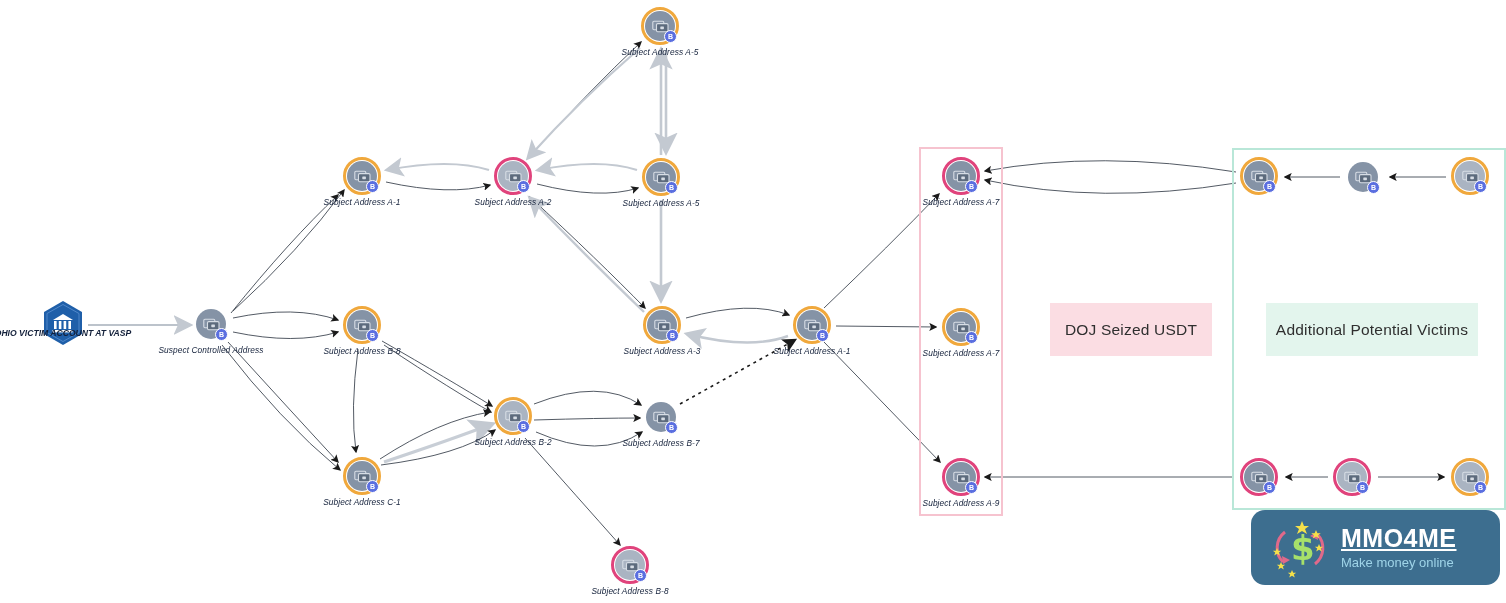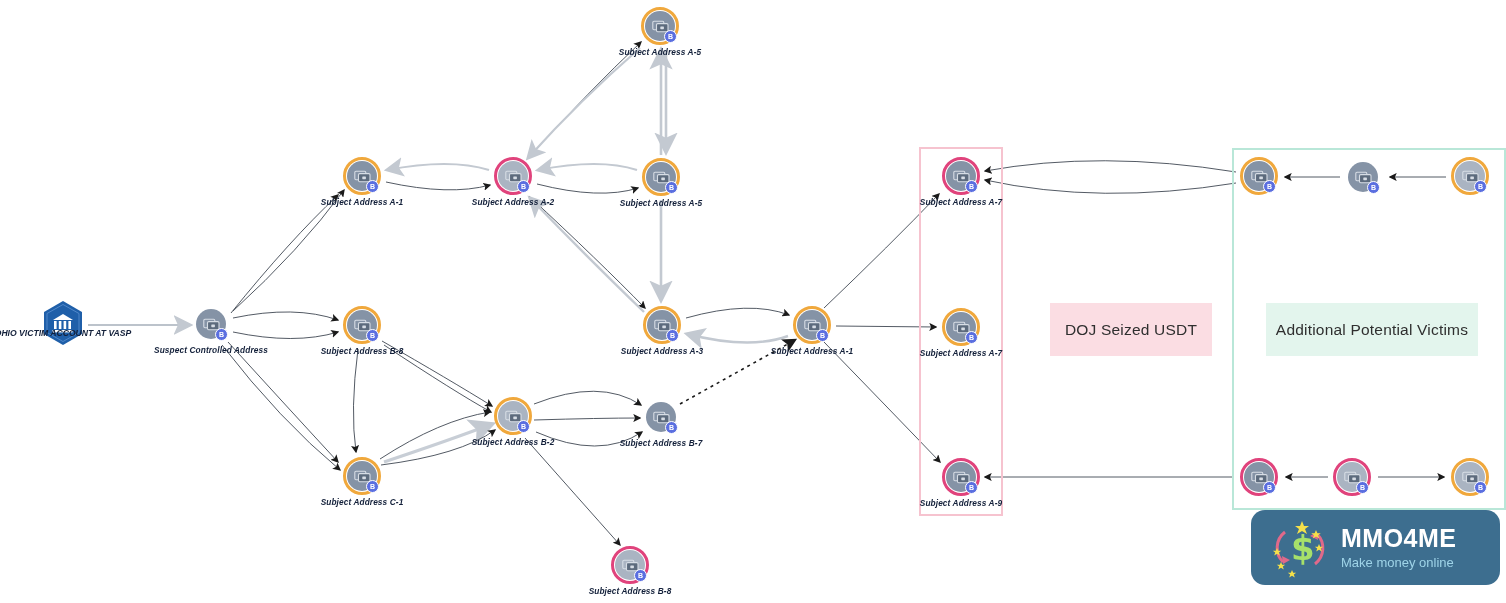--- a/index.html
+++ b/index.html
@@ -26,33 +26,33 @@
   .ring.pink{border:3px solid #e0437c;}
   .ring.none{border:3px solid transparent;}
   .core{width:30px;height:30px;border-radius:50%;background:#8593a6;
         display:flex;align-items:center;justify-content:center;}
   .core.light{background:#aab4c2;}
   .wallet{width:17px;height:13px;}
   .badge{position:absolute;right:-1px;bottom:-1px;width:11px;height:11px;border-radius:50%;
     background:#5b6fe0;border:1px solid #ffffff;display:flex;align-items:center;
     justify-content:center;color:#fff;font-size:7px;font-weight:bold;line-height:1;}
   .nlabel{position:absolute;left:50%;transform:translateX(-50%);top:40px;white-space:nowrap;
-    font-size:8.3px;font-weight:bold;font-style:italic;color:#13203a;letter-spacing:.1px;}
+    font-size:8.3px;font-weight:normal;font-style:italic;color:#13203a;letter-spacing:.1px;}
 
   
   .bank{position:absolute;transform:translate(-50%,-50%);}
   .hex{width:42px;height:46px;}
   .bank-label{position:absolute;left:50%;transform:translateX(-50%);top:28px;white-space:nowrap;
     font-size:8.6px;font-weight:bold;font-style:italic;color:#13203a;}
 
   
   .watermark{position:absolute;border-radius:14px;background:#3d6e8f;
      display:flex;align-items:center;gap:10px;padding:0 18px;box-sizing:border-box;}
   .wm-text{display:flex;flex-direction:column;line-height:1;}
-  .wm-main{font-size:25px;font-weight:bold;color:#ffffff;letter-spacing:.5px;}
+  .wm-main{font-size:25px;font-weight:bold;color:#ffffff;letter-spacing:.5px;text-decoration:underline;}
   .wm-sub{font-size:13px;color:#9fd4e8;margin-top:5px;}
 </style>
 </head>
 <body>
 
 <div id="canvas">
 
   <svg id="edges" viewBox="0 0 1506 603" xmlns="http://www.w3.org/2000/svg">
     <defs>
       <marker id="ad" markerWidth="9" markerHeight="9" refX="7.5" refY="4.5" orient="auto">

